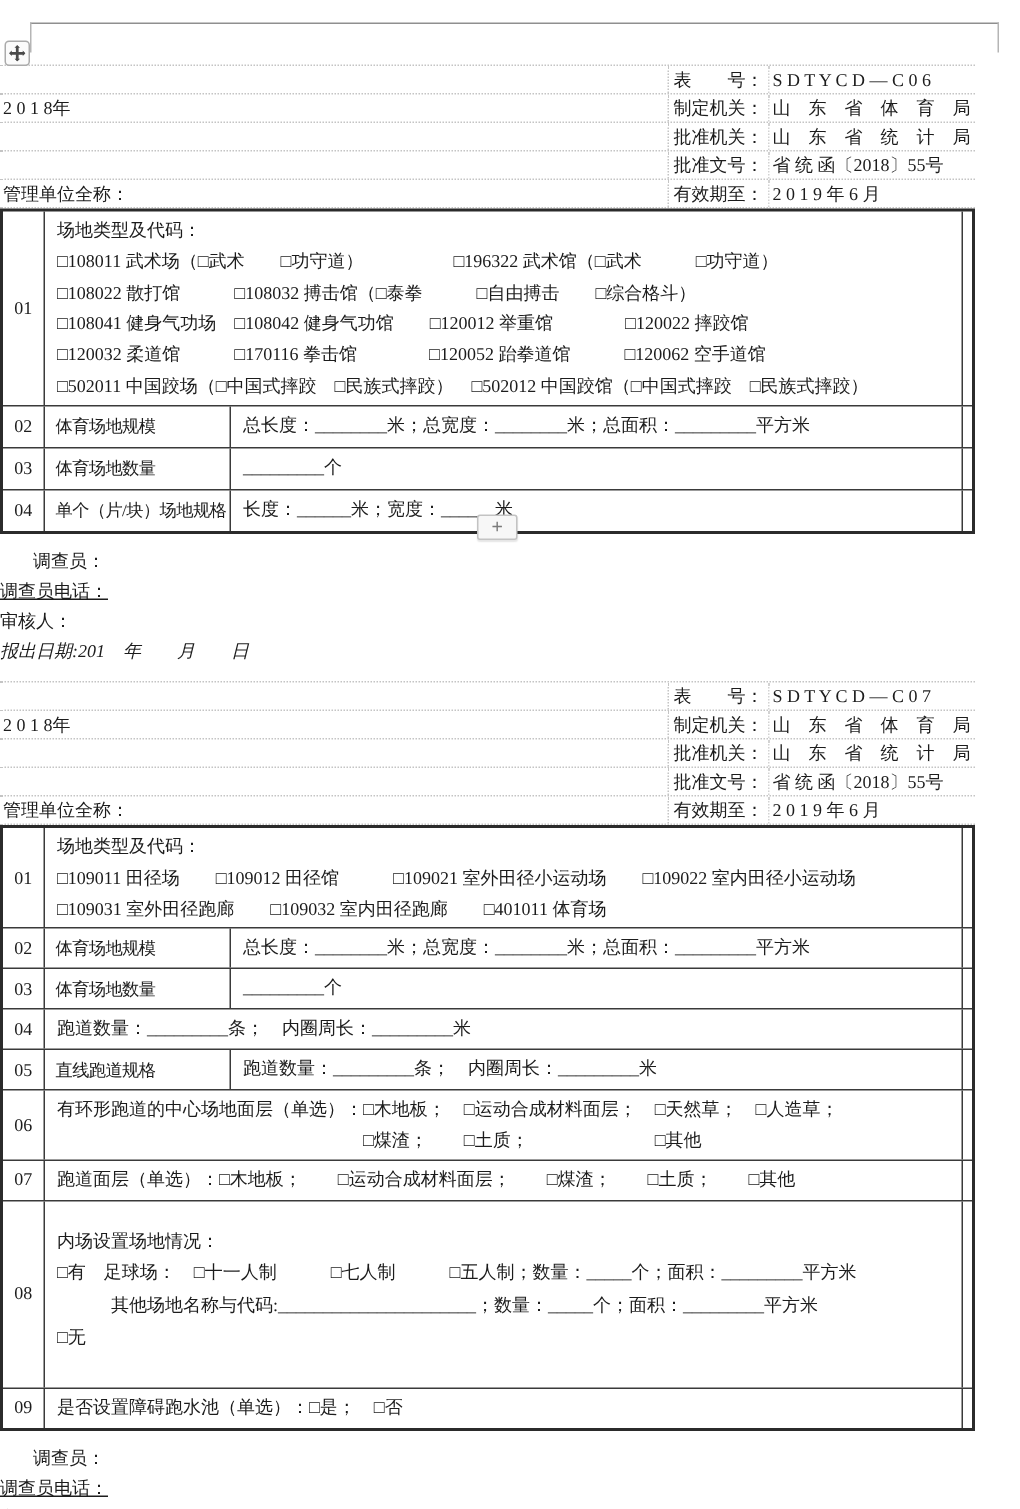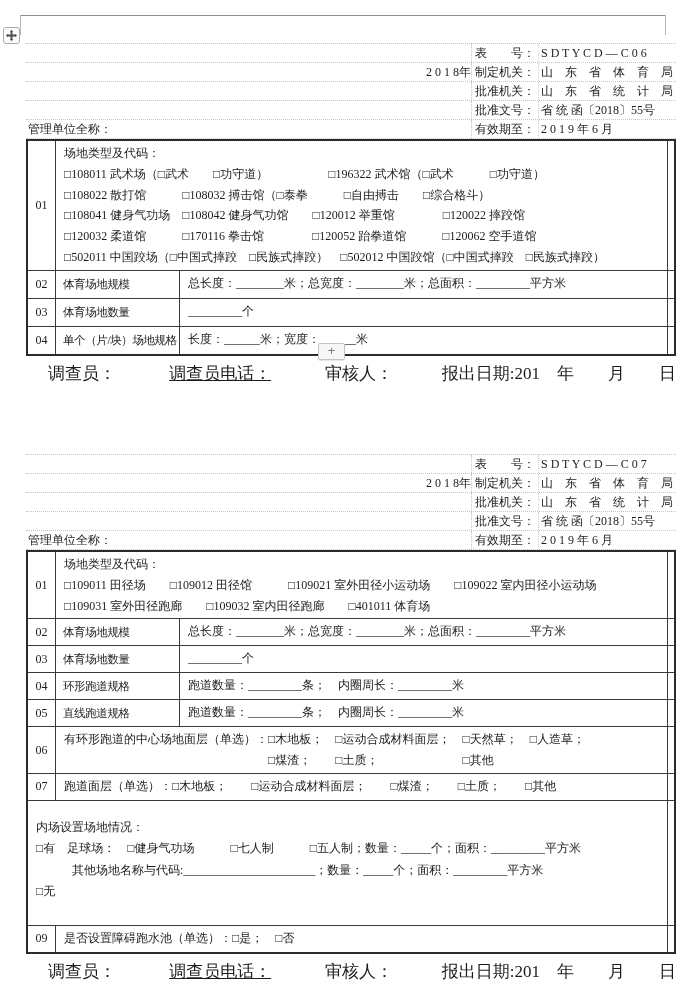--- a/index.html
+++ b/index.html
@@ -17,27 +17,27 @@
           border-radius:3px;background:#fbfbfb;display:flex;align-items:center;justify-content:center;
           box-sizing:border-box;cursor:move;z-index:6;}
 
   
   .plusbtn{position:absolute;left:318px;top:343px;width:27px;height:17px;box-sizing:border-box;
            border:1px solid #c3c3c3;border-radius:2px;background:#f7f7f7;color:#7a7a7a;
            font-size:13px;line-height:14px;text-align:center;
            font-family:"Liberation Sans","DejaVu Sans",sans-serif;
            box-shadow:0 1px 1px rgba(0,0,0,.10);z-index:5;cursor:pointer;}
 
-  .form{position:absolute;left:26px;width:650px;}
+  .form{position:absolute;left:0;width:650px;}
 
   
   .fheader{border-top:1px dotted #c4c4c4;}
   .hrow{display:flex;height:19px;line-height:18px;font-size:12px;border-bottom:1px dotted #c4c4c4;box-sizing:border-box;}
   .hleft{flex:1;padding-left:2px;white-space:pre;overflow:hidden;}
-  .hleft.center{text-align:right;}
+  .hleft.center{text-align:left;}
   .hright{flex:0 0 205px;border-left:1px dotted #c4c4c4;display:flex;box-sizing:border-box;}
   .hlab{flex:0 0 66px;white-space:pre;padding-left:3px;box-sizing:border-box;}
   .hval{flex:1;border-left:1px dotted #d2d2d2;padding-left:2px;white-space:pre;overflow:hidden;box-sizing:border-box;}
 
   
   .ftable{border:2px solid #2b2b2b;background:#fff;}
   .trow{display:flex;box-sizing:border-box;}
   .trow + .trow{border-top:1px solid #3a3a3a;}
   .trow.single{height:28px;}
   .form[data-form-index="1"] .trow.single{height:27px;}
@@ -47,25 +47,25 @@
           padding:1px 19px 1px 7px;font-size:11.5px;letter-spacing:-0.4px;white-space:nowrap;
           overflow:hidden;box-sizing:border-box;text-align:right;}
   .tcontent{flex:1;display:flex;flex-direction:column;justify-content:space-between;
             padding:2px 3px 2px 8px;font-size:12px;min-width:0;box-sizing:border-box;}
   .tend{flex:0 0 7px;border-left:1px solid #3a3a3a;box-sizing:border-box;}
   .line{white-space:pre;line-height:20.8px;}
   .trow.tall .tcontent{padding-top:16px;padding-bottom:22px;}
   .trow.tall .line{line-height:21.5px;}
 
   
-  .ffooter{display:flex;font-size:17px;margin-top:8px;height:20px;line-height:20px;white-space:pre;}
+  .ffooter{display:flex;font-size:12px;margin-top:8px;height:20px;line-height:20px;white-space:pre;flex-direction:column;}
   .ffooter .f1{margin-left:22px;width:140px;}
   .ffooter .f2{width:180px;text-decoration:underline;}
   .ffooter .f3{width:135px;}
-  .ffooter .f4{flex:1;}
+  .ffooter .f4{flex:1;font-style:italic;}
 </style>
 </head>
 <body>
 
 <div class="page">
 
   <div class="topline"></div>
   <div class="topstub left"></div>
   <div class="topstub right"></div>
 
@@ -220,21 +220,20 @@
         <div class="trow single">
           <div class="tnum">03</div>
           <div class="tlabel">体育场地数量</div>
           <div class="tcontent">
             <div class="line">_________个</div>
           </div>
           <div class="tend"></div>
         </div>
         <div class="trow single">
           <div class="tnum">04</div>
-          <div class="tlabel">环形跑道规格</div>
           <div class="tcontent">
             <div class="line">跑道数量：_________条；　内圈周长：_________米</div>
           </div>
           <div class="tend"></div>
         </div>
         <div class="trow single">
           <div class="tnum">05</div>
           <div class="tlabel">直线跑道规格</div>
           <div class="tcontent">
             <div class="line">跑道数量：_________条；　内圈周长：_________米</div>
@@ -250,23 +249,24 @@
           <div class="tend"></div>
         </div>
         <div class="trow single">
           <div class="tnum">07</div>
           <div class="tcontent">
             <div class="line">跑道面层（单选）：□木地板；　　□运动合成材料面层；　　□煤渣；　　□土质；　　□其他</div>
           </div>
           <div class="tend"></div>
         </div>
         <div class="trow tall">
+          <div class="tnum">08</div>
           <div class="tcontent">
             <div class="line">内场设置场地情况：</div>
-            <div class="line">□有　足球场：　□健身气功场　　　□七人制　　　□五人制；数量：_____个；面积：_________平方米</div>
+            <div class="line">□有　足球场：　□十一人制　　　□七人制　　　□五人制；数量：_____个；面积：_________平方米</div>
             <div class="line">　　　其他场地名称与代码:______________________；数量：_____个；面积：_________平方米</div>
             <div class="line">□无</div>
           </div>
           <div class="tend"></div>
         </div>
         <div class="trow single">
           <div class="tnum">09</div>
           <div class="tcontent">
             <div class="line">是否设置障碍跑水池（单选）：□是；　□否</div>
           </div>

